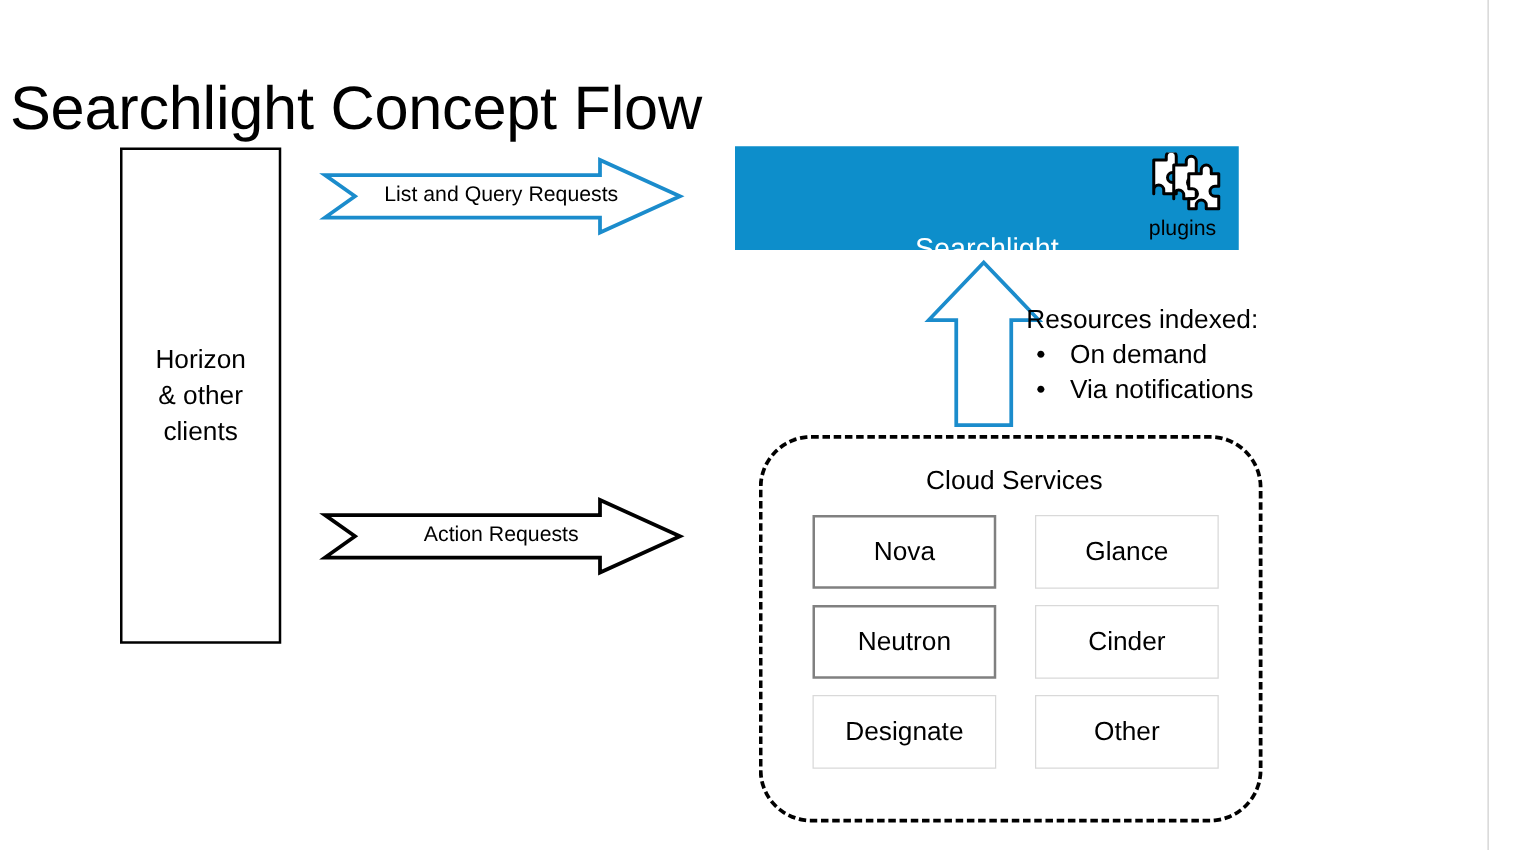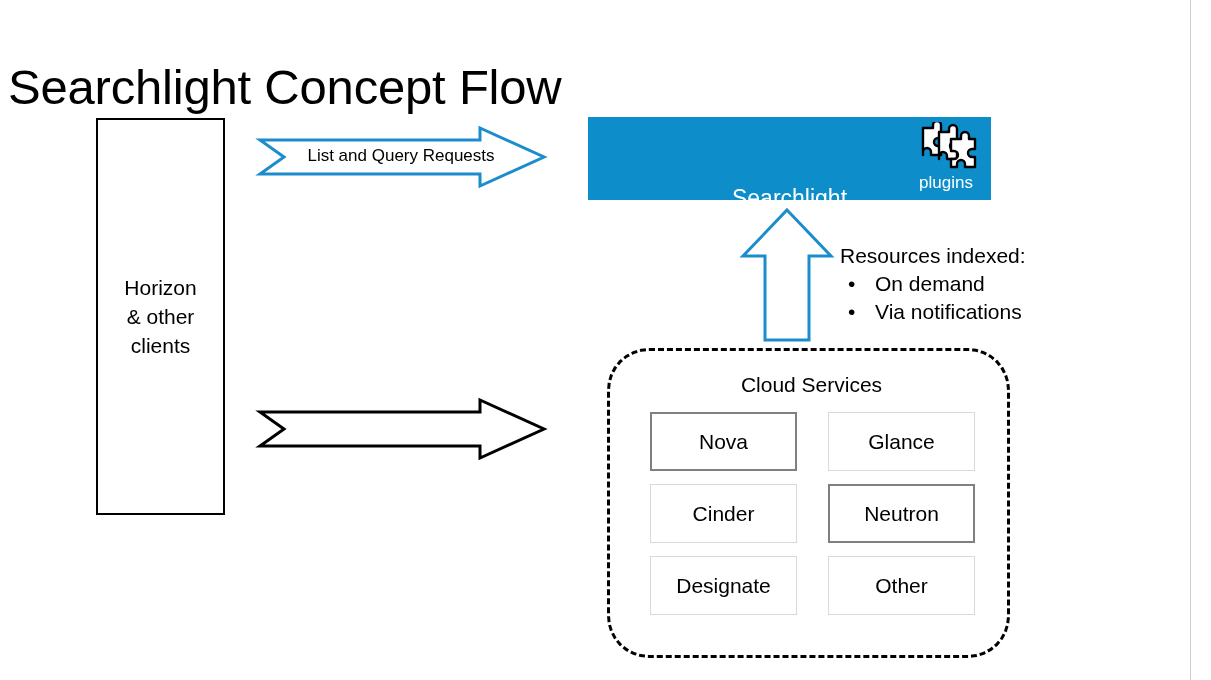--- a/index.html
+++ b/index.html
@@ -136,28 +136,28 @@
   }
   #plugins-icon {
     display: block;
     width: 62px;
     height: 50px;
     margin-top: 1px;
   }
   #plugins-label {
     font-size: 17px;
     line-height: 20px;
-    color: #ffffff;
+    color: #000000;
     margin-top: 1px;
   }
 
   
   #resources {
     position: absolute;
-    left: 840px;
+    left: 821px;
     top: 242px;
     width: 300px;
     font-size: 21px;
     line-height: 28px;
     color: #000000;
   }
   #resources .heading {
     display: block;
     white-space: nowrap;
   }
@@ -244,20 +244,21 @@
   </div>
 
   <svg class="arrow-svg" id="arrow-list" width="288" height="62" viewBox="0 0 288 62">
     <polygon points="2,14 222,14 222,2 286,31 222,60 222,48 2,48 26,31" fill="#ffffff" stroke="#1b8ccc" stroke-width="3" stroke-linejoin="miter"></polygon>
   </svg>
   <div class="arrow-label" id="label-list">List and Query Requests</div>
 
   <svg class="arrow-svg" id="arrow-action" width="288" height="62" viewBox="0 0 288 62">
     <polygon points="2,14 222,14 222,2 286,31 222,60 222,48 2,48 26,31" fill="#ffffff" stroke="#000000" stroke-width="3" stroke-linejoin="miter"></polygon>
   </svg>
+  <div class="arrow-label" id="label-action">Action Requests</div>
 
   <svg class="arrow-svg" id="arrow-up" width="92" height="134" viewBox="0 0 92 134">
     <polygon points="46,2 90,48 68,48 68,132 24,132 24,48 2,48" fill="#ffffff" stroke="#1b8ccc" stroke-width="3" stroke-linejoin="miter"></polygon>
   </svg>
 
   <div id="searchlight-bar">
     <div id="searchlight-title">Searchlight</div>
     <div id="plugins-badge">
       <svg id="plugins-icon" viewBox="0 0 62 50">
         <g fill="#ffffff" stroke="#000000" stroke-width="2.4" stroke-linejoin="round">
@@ -279,20 +280,20 @@
       <li>On demand</li>
       <li>Via notifications</li>
     </ul>
   </div>
 
   <div id="cloud-services">
     <div id="cloud-title">Cloud Services</div>
     <div id="service-grid">
       <div class="service-box strong">Nova</div>
       <div class="service-box light">Glance</div>
+      <div class="service-box strong">Neutron</div>
       <div class="service-box light">Cinder</div>
-      <div class="service-box strong">Neutron</div>
       <div class="service-box light">Designate</div>
       <div class="service-box light">Other</div>
     </div>
   </div>
 
 </div>
 
 </body></html>

